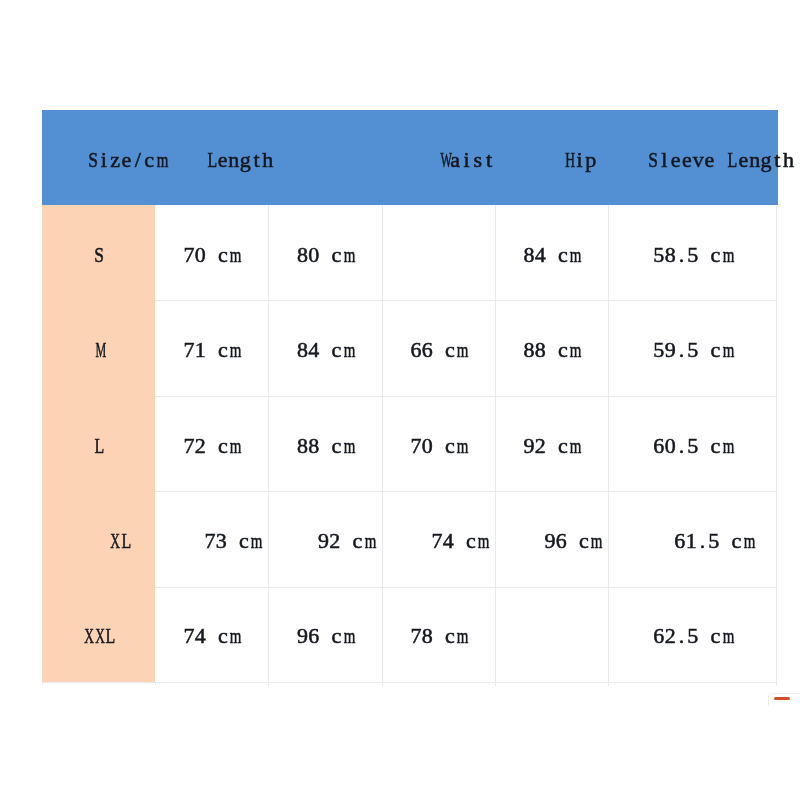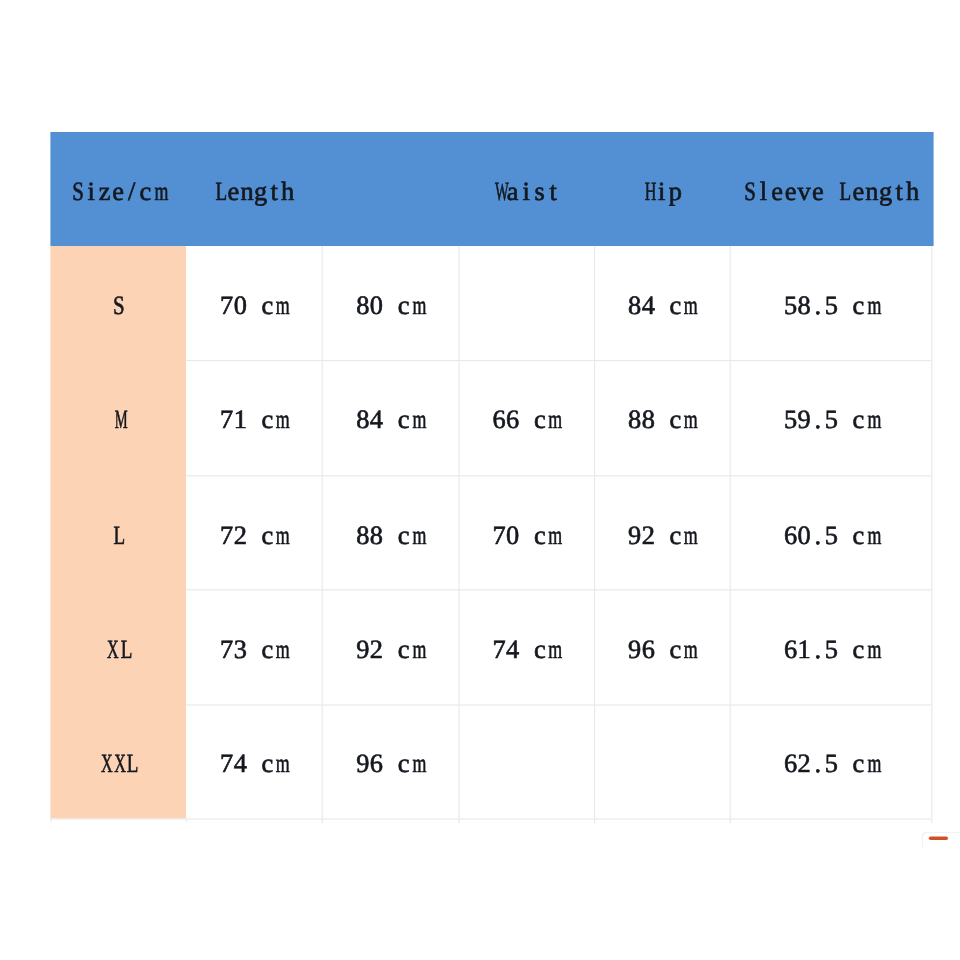--- a/index.html
+++ b/index.html
@@ -94,25 +94,25 @@
     -webkit-text-stroke: 0.55px #15181f;
   }
   
   .c0 { left: 0px;   width: 113px; }
   .c1 { left: 113px; width: 113px; }
   .c2 { left: 226px; width: 114px; }
   .c3 { left: 340px; width: 113px; }
   .c4 { left: 453px; width: 113px; }
   .c5 { left: 566px; width: 169.5px; }
   
-  .r0 { top: 0.3px;   height: 113px;   line-height: 100.2px; }
+  .r0 { top: 0.3px;   height: 113px;   line-height: 100.2px; padding-left: 28px; }
   .r1 { top: 95.2px;  height: 95.6px; line-height: 100.2px; }
   .r2 { top: 190.4px; height: 95.6px; line-height: 100.2px; }
   .r3 { top: 285.6px; height: 95.6px; line-height: 100.2px; }
-  .r4 { top: 380.8px; height: 95.6px; line-height: 100.2px; }
+  .r4 { top: 380.8px; height: 95.6px; line-height: 100.2px; padding-left: 21px; }
   .r5 { top: 476.0px; height: 95.0px; line-height: 100.2px; }
 
   
   #right-widget {
     position: absolute;
     left: 768px;
     top: 693px;
     width: 42px;
     height: 12px;
     border-top: 1px solid #eeeeee;
@@ -182,20 +182,21 @@
     <div class="cell r4 c0"><i style="transform: scaleX(0.611052);">X</i><i style="transform: scaleX(0.721765);">L</i></div>
     <div class="cell r4 c1"><i>7</i><i>3</i><i>&nbsp;</i><i>c</i><i style="transform: scaleX(0.677956);">m</i></div>
     <div class="cell r4 c2"><i>9</i><i>2</i><i>&nbsp;</i><i>c</i><i style="transform: scaleX(0.677956);">m</i></div>
     <div class="cell r4 c3"><i>7</i><i>4</i><i>&nbsp;</i><i>c</i><i style="transform: scaleX(0.677956);">m</i></div>
     <div class="cell r4 c4"><i>9</i><i>6</i><i>&nbsp;</i><i>c</i><i style="transform: scaleX(0.677956);">m</i></div>
     <div class="cell r4 c5"><i>6</i><i>1</i><i>.</i><i>5</i><i>&nbsp;</i><i>c</i><i style="transform: scaleX(0.677956);">m</i></div>
 
     <div class="cell r5 c0"><i style="transform: scaleX(0.611052);">X</i><i style="transform: scaleX(0.611052);">X</i><i style="transform: scaleX(0.721765);">L</i></div>
     <div class="cell r5 c1"><i>7</i><i>4</i><i>&nbsp;</i><i>c</i><i style="transform: scaleX(0.677956);">m</i></div>
     <div class="cell r5 c2"><i>9</i><i>6</i><i>&nbsp;</i><i>c</i><i style="transform: scaleX(0.677956);">m</i></div>
+    <div class="cell r5 c3"><i>7</i><i>8</i><i>&nbsp;</i><i>c</i><i style="transform: scaleX(0.677956);">m</i></div>
     <div class="cell r5 c5"><i>6</i><i>2</i><i>.</i><i>5</i><i>&nbsp;</i><i>c</i><i style="transform: scaleX(0.677956);">m</i></div>
 
   </div>
 
   <div id="right-widget">
     <div class="bar"></div>
   </div>
 
 </div>
 

